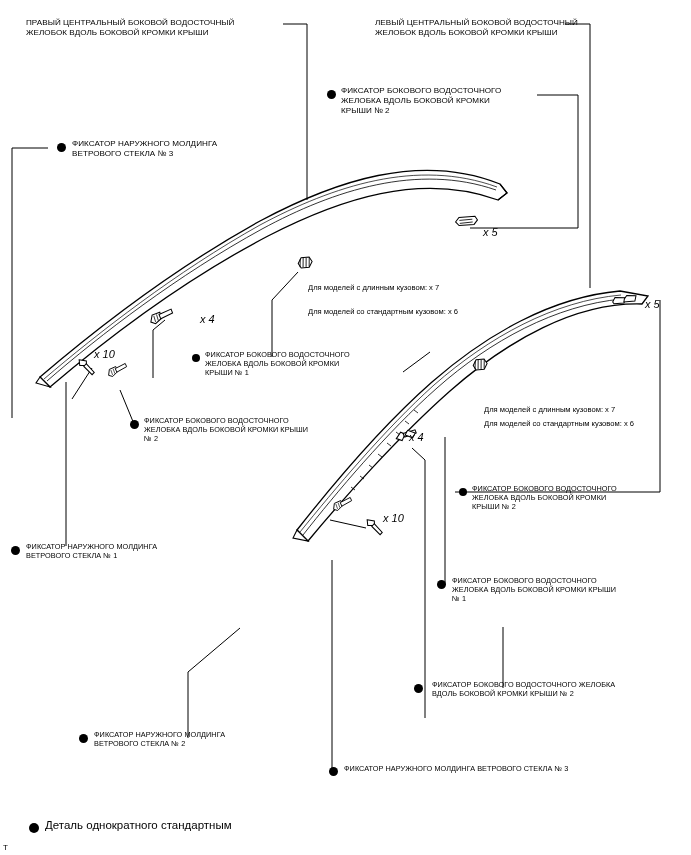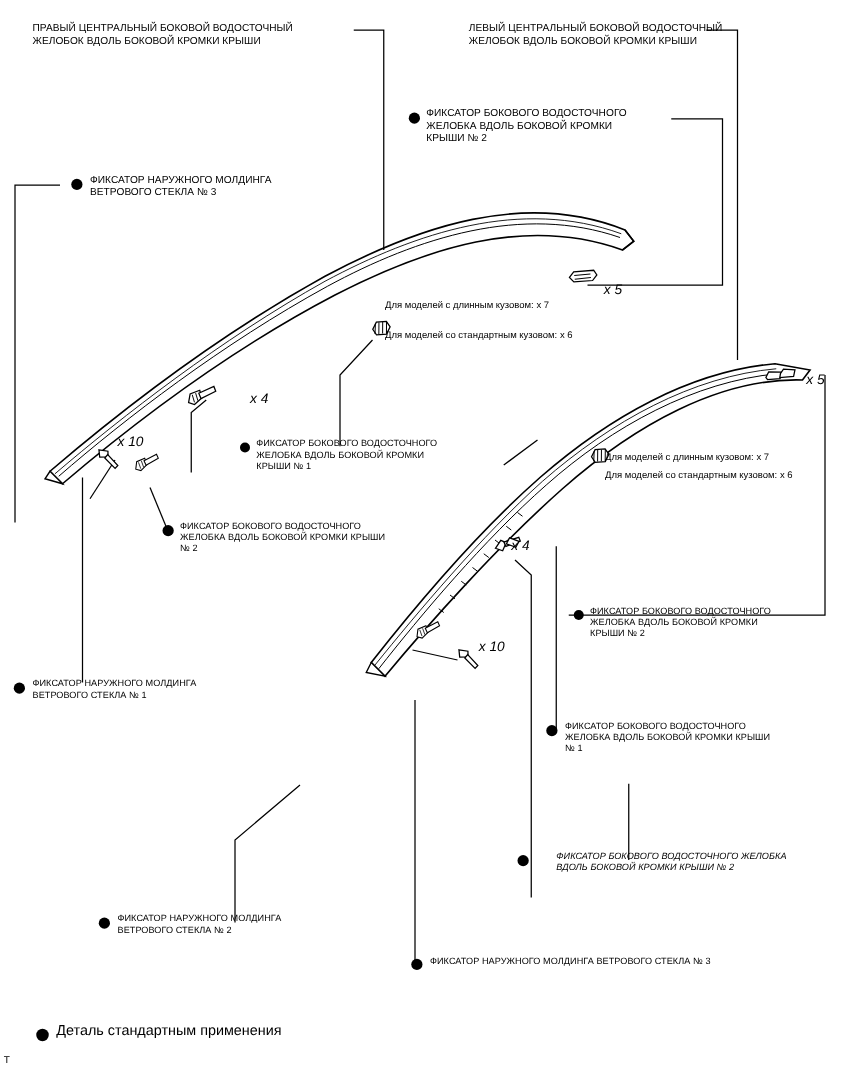--- a/index.html
+++ b/index.html
@@ -3,21 +3,21 @@
 <meta charset="utf-8">
 <style>
   html,body{margin:0;padding:0;background:#ffffff;}
   body{width:691px;height:855px;position:relative;overflow:hidden;
        font-family:"Liberation Sans","DejaVu Sans",sans-serif;color:#000;}
   #stage{position:absolute;left:0;top:0;width:691px;height:855px;border-radius:10px;}
   svg.art{position:absolute;left:0;top:0;width:691px;height:855px;overflow:visible;}
   .lbl{position:absolute;white-space:pre-line;line-height:1.22;color:#000;}
   .lbl.cap{font-size:8.1px;letter-spacing:0.05px;}
   .lbl.cap2{font-size:7.3px;letter-spacing:0.05px;}
-  .lbl.note{font-size:7.6px;}
+  .lbl.note{font-size:7.6px;margin-top:44px;}
   .lbl.qty{font-size:11px;font-style:italic;}
   .lbl.legend{font-size:11.5px;}
   .lbl.corner{font-size:8px;}
   .bullet{position:absolute;border-radius:50%;background:#000;}
   .b9{width:9px;height:9px;}
   .b8{width:8px;height:8px;}
   .b10{width:10px;height:10px;}
 </style>
 </head>
 <body>
@@ -181,21 +181,21 @@
   <div class="lbl cap2" style="left:472px;top:485px;width:180px;">ФИКСАТОР БОКОВОГО ВОДОСТОЧНОГО
 ЖЕЛОБКА ВДОЛЬ БОКОВОЙ КРОМКИ
 КРЫШИ № 2</div>
 
   <div class="bullet b9" style="left:437px;top:580px;"></div>
   <div class="lbl cap2" style="left:452px;top:577px;width:205px;">ФИКСАТОР БОКОВОГО ВОДОСТОЧНОГО
 ЖЕЛОБКА ВДОЛЬ БОКОВОЙ КРОМКИ КРЫШИ
 № 1</div>
 
   <div class="bullet b9" style="left:414px;top:684px;"></div>
-  <div class="lbl cap2" style="left:445px;top:681px;width:240px;font-style:italic;">ФИКСАТОР БОКОВОГО ВОДОСТОЧНОГО ЖЕЛОБКА
+  <div class="lbl cap2" style="left:432px;top:681px;width:240px;">ФИКСАТОР БОКОВОГО ВОДОСТОЧНОГО ЖЕЛОБКА
 ВДОЛЬ БОКОВОЙ КРОМКИ КРЫШИ № 2</div>
 
   <div class="bullet b9" style="left:79px;top:734px;"></div>
   <div class="lbl cap2" style="left:94px;top:731px;width:200px;">ФИКСАТОР НАРУЖНОГО МОЛДИНГА
 ВЕТРОВОГО СТЕКЛА № 2</div>
 
   <div class="bullet b9" style="left:329px;top:767px;"></div>
   <div class="lbl cap2" style="left:344px;top:765px;width:320px;">ФИКСАТОР НАРУЖНОГО МОЛДИНГА ВЕТРОВОГО СТЕКЛА № 3</div>
 
   <div class="lbl note" style="left:308px;top:239px;">Для моделей с длинным кузовом: x 7</div>
@@ -205,17 +205,17 @@
   <div class="lbl note" style="left:484px;top:375px;">Для моделей со стандартным кузовом: x 6</div>
 
   <div class="lbl qty" style="left:483px;top:226px;">x 5</div>
   <div class="lbl qty" style="left:200px;top:313px;">x 4</div>
   <div class="lbl qty" style="left:94px;top:348px;">x 10</div>
   <div class="lbl qty" style="left:645px;top:298px;">x 5</div>
   <div class="lbl qty" style="left:409px;top:431px;">x 4</div>
   <div class="lbl qty" style="left:383px;top:512px;">x 10</div>
 
   <div class="bullet b10" style="left:29px;top:823px;"></div>
-  <div class="lbl legend" style="left:45px;top:818px;">Деталь стандартным применения</div>
+  <div class="lbl legend" style="left:45px;top:818px;">Деталь однократного стандартным</div>
 
   <div class="lbl corner" style="left:3px;top:843px;">Т</div>
 
 </div>
 
 </body></html>

